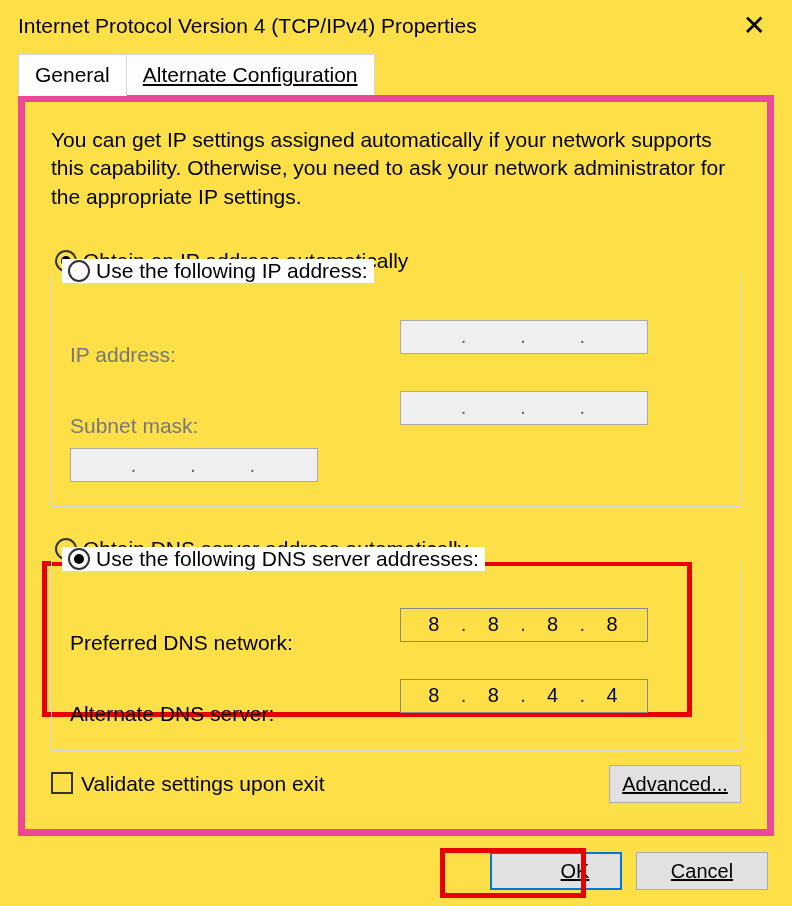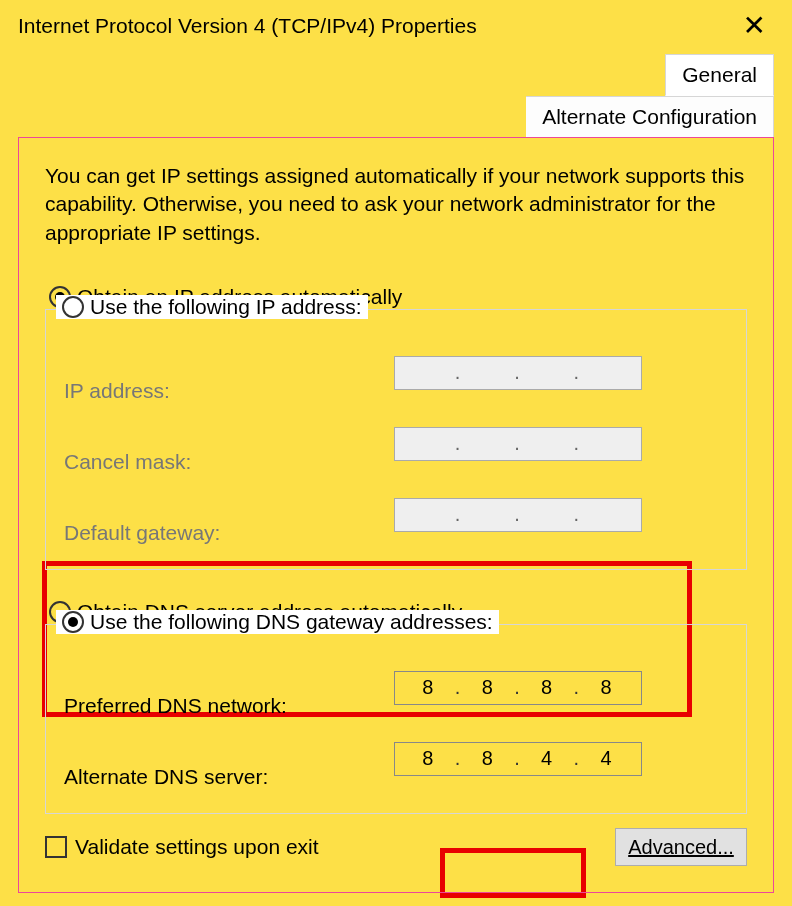--- a/index.html
+++ b/index.html
@@ -2,42 +2,42 @@
 <html><head>
 <meta charset="utf-8">
 <style>
   * { box-sizing: border-box; font-family: "Segoe UI", Tahoma, sans-serif; }
   body { margin: 0; background: #fff; }
   .window { width: 792px; height: 906px; background: #fde047; position: relative; }
   .titlebar { display: flex; align-items: center; padding: 8px 14px 10px 18px; }
   .title { font-size: 21px; color: #000; flex: 1; }
   .close { font-size: 28px; font-weight: 200; padding: 4px 12px; cursor: pointer; color:#000; line-height:1;}
   .tabs-wrap { padding: 0 18px; }
-  .tabs { display: flex; align-items: flex-end; position: relative; flex-direction: column; }
+  .tabs { display: flex; align-items: flex-end; position: relative; }
   .tab { padding: 8px 16px 8px 16px; font-size: 21px; border: 1px solid #d6d6d6; background: #fff; cursor: pointer; position: relative; }
   .tab.active { border-bottom: 1px solid #fff; z-index: 2; }
-  .tab.inactive { border-left: none; background: #fdfdfd; }
-  .tabpanel { border: 1px solid #ec4899; margin-top: -1px; padding: 24px 26px 26px 26px; position: relative; z-index: 1; }
+  .tab.inactive { border-left: none; background: #fdfdfd; text-decoration: underline; }
+  .tabpanel { border: 7px solid #ec4899; margin-top: -1px; padding: 24px 26px 26px 26px; position: relative; z-index: 1; }
   .desc { font-size: 21px; line-height: 1.35; color: #000; margin-bottom: 38px; }
   .radio-row { display: flex; align-items: center; margin: 8px 0; font-size: 21px; }
   .radio { width: 22px; height: 22px; border: 2px solid #333; border-radius: 50%; display: inline-flex; align-items: center; justify-content: center; margin-right: 6px; cursor: pointer; flex-shrink:0;}
   .radio.checked::after { content: ""; width: 10px; height: 10px; background: #000; border-radius: 50%; }
   .fieldset { border: 1px solid #d6d6d6; margin-top: -14px; padding: 22px 27px 14px 18px; position: relative; }
   .legend-row { position: absolute; top: -15px; left: 10px; background: #fff; padding: 0 6px; display: flex; align-items: center; font-size: 21px; }
   .field-row { display: flex; align-items: center; margin: 10px 0; font-size: 21px; }
   .field-label { flex: 0 0 330px; margin-top: 37px; }
   .field-label.disabled { color: #777; }
   .ip-input { width: 248px; height: 34px; border: 1px solid #888; display: flex; align-items: center; justify-content: space-evenly; font-family: "Consolas","Courier New",monospace; font-size: 20px; letter-spacing: 2px; padding: 0 8px; }
   .ip-input.disabled { background: #efefef; color: #555; border-color:#aaa;}
   .ip-dot { color: #333; }
   .ip-input.disabled .ip-dot{ color:#666;}
   .highlight1 { border: 5px solid #e80000; position: absolute; pointer-events: none; }
   .hl-dns { left: 42px; top: 561px; width: 650px; height: 156px; }
   .hl-ok  { left: 440px; top: 848px; width: 146px; height: 50px; }
-  .check-row { display: flex; align-items: center; font-size: 21px; margin-top: 30px; }
+  .check-row { display: flex; font-size: 21px; margin-top: 30px; }
   .checkbox { width: 22px; height: 22px; border: 2px solid #333; margin-right: 8px; cursor: pointer; }
   .adv-row { display:flex; justify-content: space-between; align-items:center; margin-top: 14px;}
   .btn { min-width: 132px; height: 38px; background: #e1e1e1; border: 1px solid #adadad; font-size: 20px; cursor: pointer; display:inline-flex; align-items:center; justify-content:center;text-decoration:underline;}
   .btn.focused { border: 2px solid #0078d7; padding-left: 38px; }
   .footer { display: flex; justify-content: flex-end; gap: 14px; padding: 16px 24px 0 0; }
   .group2 { margin-top: 30px; }
   .ip-seg { width: 32px; text-align:center; }
 </style>
 </head>
 <body>
@@ -75,33 +75,32 @@
             <span class="ip-seg"></span>
               <span class="ip-dot">.</span>
               <span class="ip-seg"></span>
               <span class="ip-dot">.</span>
               <span class="ip-seg"></span>
               <span class="ip-dot">.</span>
               <span class="ip-seg"></span>
           </div>
         </div>
         <div class="field-row">
-          <span class="field-label disabled">Cancel mask:</span>
+          <span class="field-label disabled">Subnet mask:</span>
           <div class="ip-input disabled">
             <span class="ip-seg"></span>
               <span class="ip-dot">.</span>
               <span class="ip-seg"></span>
               <span class="ip-dot">.</span>
               <span class="ip-seg"></span>
               <span class="ip-dot">.</span>
               <span class="ip-seg"></span>
           </div>
         </div>
         <div class="field-row">
-          <span class="field-label disabled">Default gateway:</span>
           <div class="ip-input disabled">
             <span class="ip-seg"></span>
               <span class="ip-dot">.</span>
               <span class="ip-seg"></span>
               <span class="ip-dot">.</span>
               <span class="ip-seg"></span>
               <span class="ip-dot">.</span>
               <span class="ip-seg"></span>
           </div>
         </div>
@@ -109,21 +108,21 @@
 
       <div class="group2">
         <div class="radio-row" style="margin-left:4px; margin-bottom:14px;">
           <span class="radio"></span>
           <span>Obtain DNS server address automatically</span>
         </div>
 
         <div class="fieldset">
           <div class="legend-row">
             <span class="radio checked"></span>
-            <span>Use the following DNS gateway addresses:</span>
+            <span>Use the following DNS server addresses:</span>
           </div>
           <div class="field-row">
             <span class="field-label">Preferred DNS network:</span>
             <div class="ip-input">
               <span class="ip-seg">8</span>
                 <span class="ip-dot">.</span>
               <span class="ip-seg">8</span>
                 <span class="ip-dot">.</span>
               <span class="ip-seg">8</span>
                 <span class="ip-dot">.</span>
@@ -151,19 +150,19 @@
           <span>Validate settings upon exit</span>
         </div>
         <div class="btn">Advanced...</div>
       </div>
 
     </div>
   </div>
 
   <div class="footer">
     <div class="btn focused">OK</div>
-    <div class="btn">Version</div>
+    <div class="btn">Cancel</div>
   </div>
 
   <div class="highlight1 hl-dns"></div>
   <div class="highlight1 hl-ok"></div>
 
 </div>
 
 </body></html>

